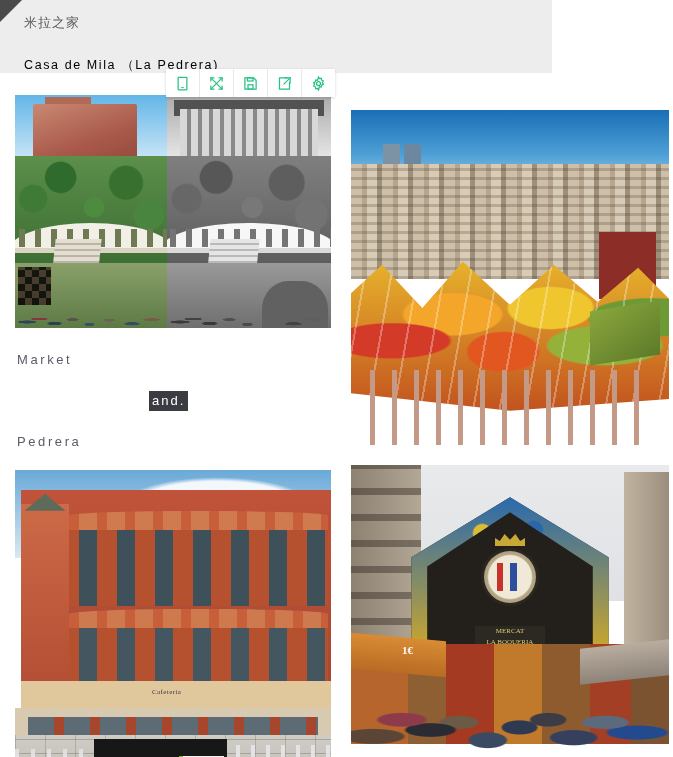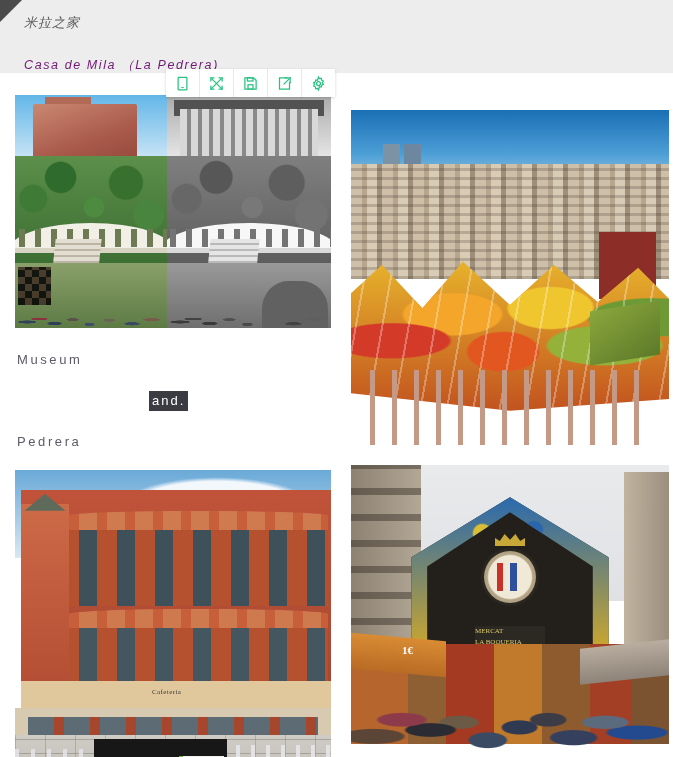--- a/index.html
+++ b/index.html
@@ -13,24 +13,23 @@
     height: 757px;
     overflow: hidden;
     font-family: "Liberation Sans", "DejaVu Sans", sans-serif;
     position: relative;
   }
 
   
   #header {
     position: absolute;
     left: 0; top: 0;
-    width: 673px;
+    width: 552px;
     height: 73px;
     background: #ededed;
-    font-style: italic;
   }
   #corner-fold {
     position: absolute;
     left: 0; top: 0;
     width: 0; height: 0;
     border-top: 22px solid #4a4a4a;
     border-right: 22px solid transparent;
   }
   .head-line {
     position: absolute;
@@ -41,21 +40,21 @@
   #title-cn {
     top: 14px;
     font-size: 13px;
     letter-spacing: 1px;
     color: #5a5a5a;
   }
   #title-en {
     top: 57px;
     font-size: 12.5px;
     letter-spacing: 1.6px;
-    color: #701a75;
+    color: #000000;
   }
 
   
   #toolbar {
     position: absolute;
     left: 166px;
     top: 69px;
     height: 28px;
     background: #ffffff;
     display: flex;
@@ -408,21 +407,21 @@
     background: #c8a836;
     clip-path: polygon(0 100%, 0 38%, 16% 62%, 32% 8%, 50% 52%,
                        68% 8%, 84% 62%, 100% 38%, 100% 100%);
   }
   .bq-banner {
     position: absolute; left: 50%; top: 45%;
     transform: translateX(-50%);
     width: 70px; height: 24px;
     background: #2c2822;
     color: #d9c86f;
-    font-size: 7px; text-align: left; line-height: 11px;
+    font-size: 7px; text-align: center; line-height: 11px;
     font-family: "Liberation Serif", serif;
   }
   .bq-stalls {
     position: absolute; left: 0; top: 50%; width: 100%; height: 28%;
     background:
       linear-gradient(90deg,
         #b6662c 0 18%, #8d5f33 18% 30%, #a53a22 30% 45%,
         #c17a2b 45% 60%, #8e5b2f 60% 75%, #a33f24 75% 88%, #7c5330 88%);
   }
   .bq-awn-l {
@@ -551,21 +550,21 @@
     <div class="sc-sky"></div>
     <div class="sc-towers"></div>
     <div class="sc-city"></div>
     <div class="sc-redblock"></div>
     <div class="sc-roof"></div>
     <div class="sc-roof-ribs"></div>
     <div class="sc-greenroof"></div>
     <div class="sc-arcade"></div>
   </div>
 
-  <div class="cap" id="cap-market" style="left:17px; top:279px;">Museum</div>
+  <div class="cap" id="cap-market" style="left:17px; top:279px;">Market</div>
 
   <div class="cap" id="cap-and" style="left:149px; top:318px;">and.</div>
 
   <div class="cap" id="cap-museum" style="left:17px; top:361px;">Pedrera</div>
 
   <div class="photo" id="photo-caixaforum">
     <div class="cf-sky"></div>
     <div class="cf-cloud"></div>
     <div class="cf-body"></div>
     <div class="cf-tower"></div>

